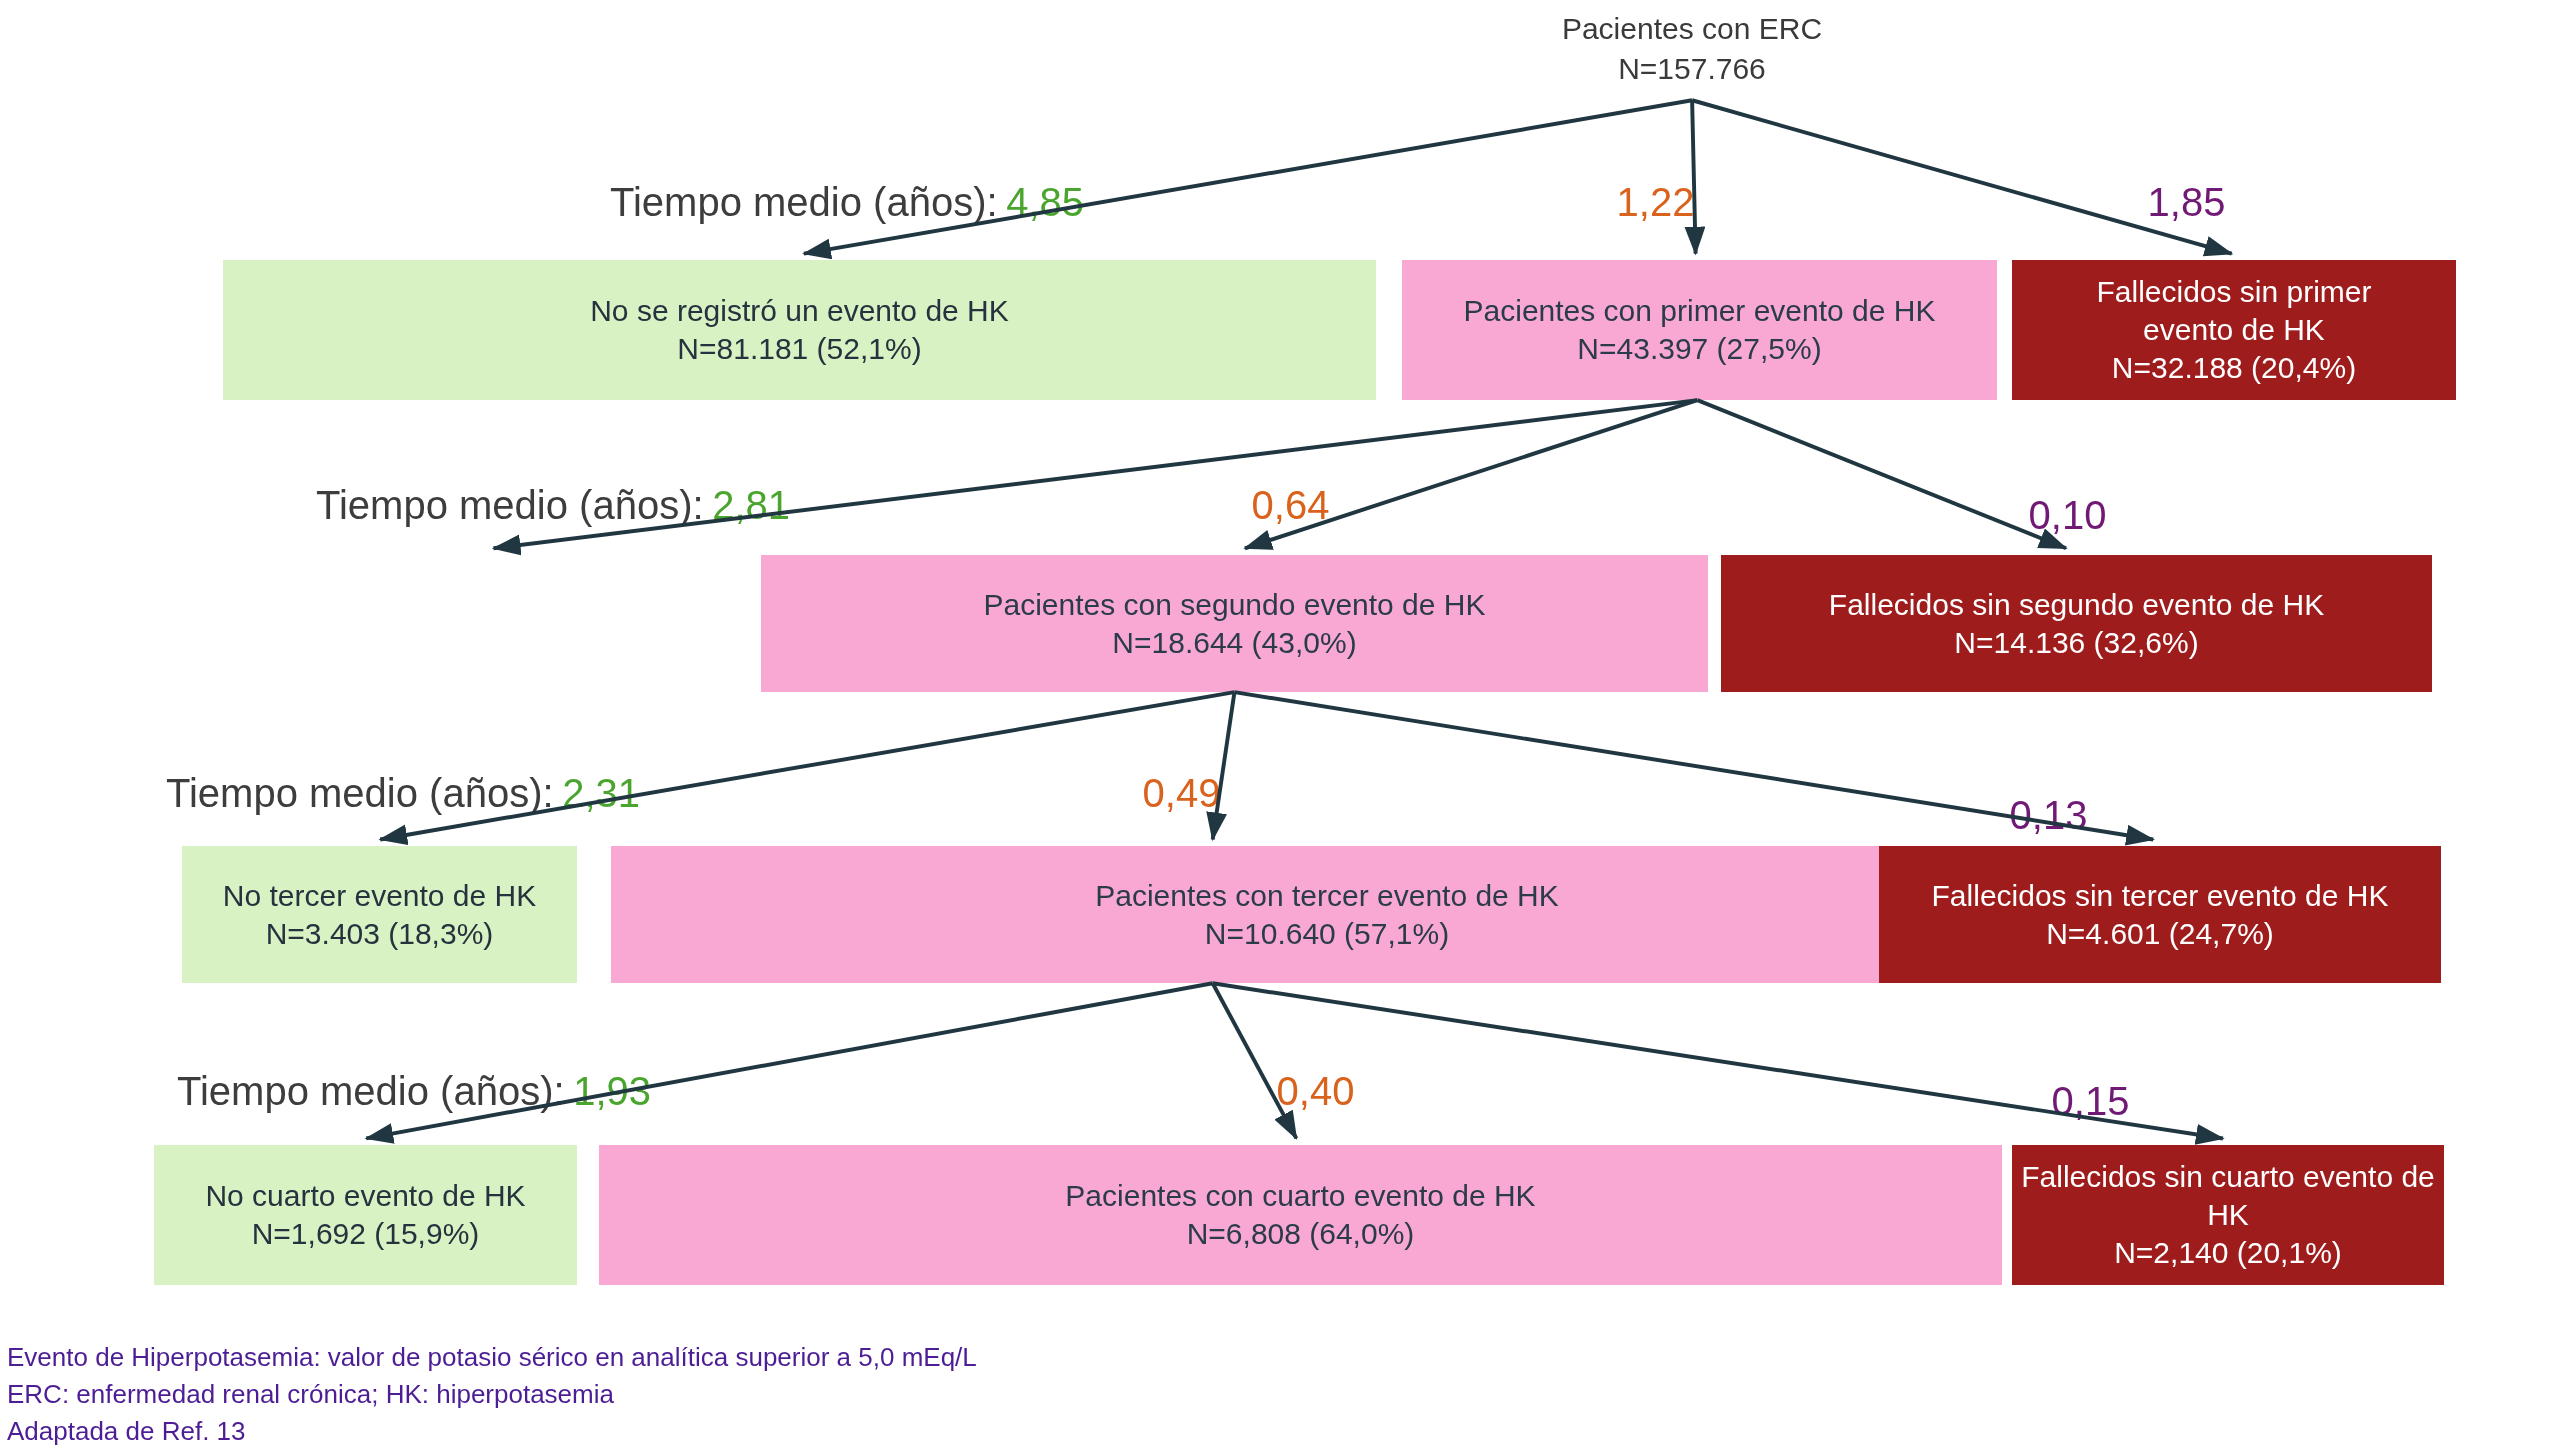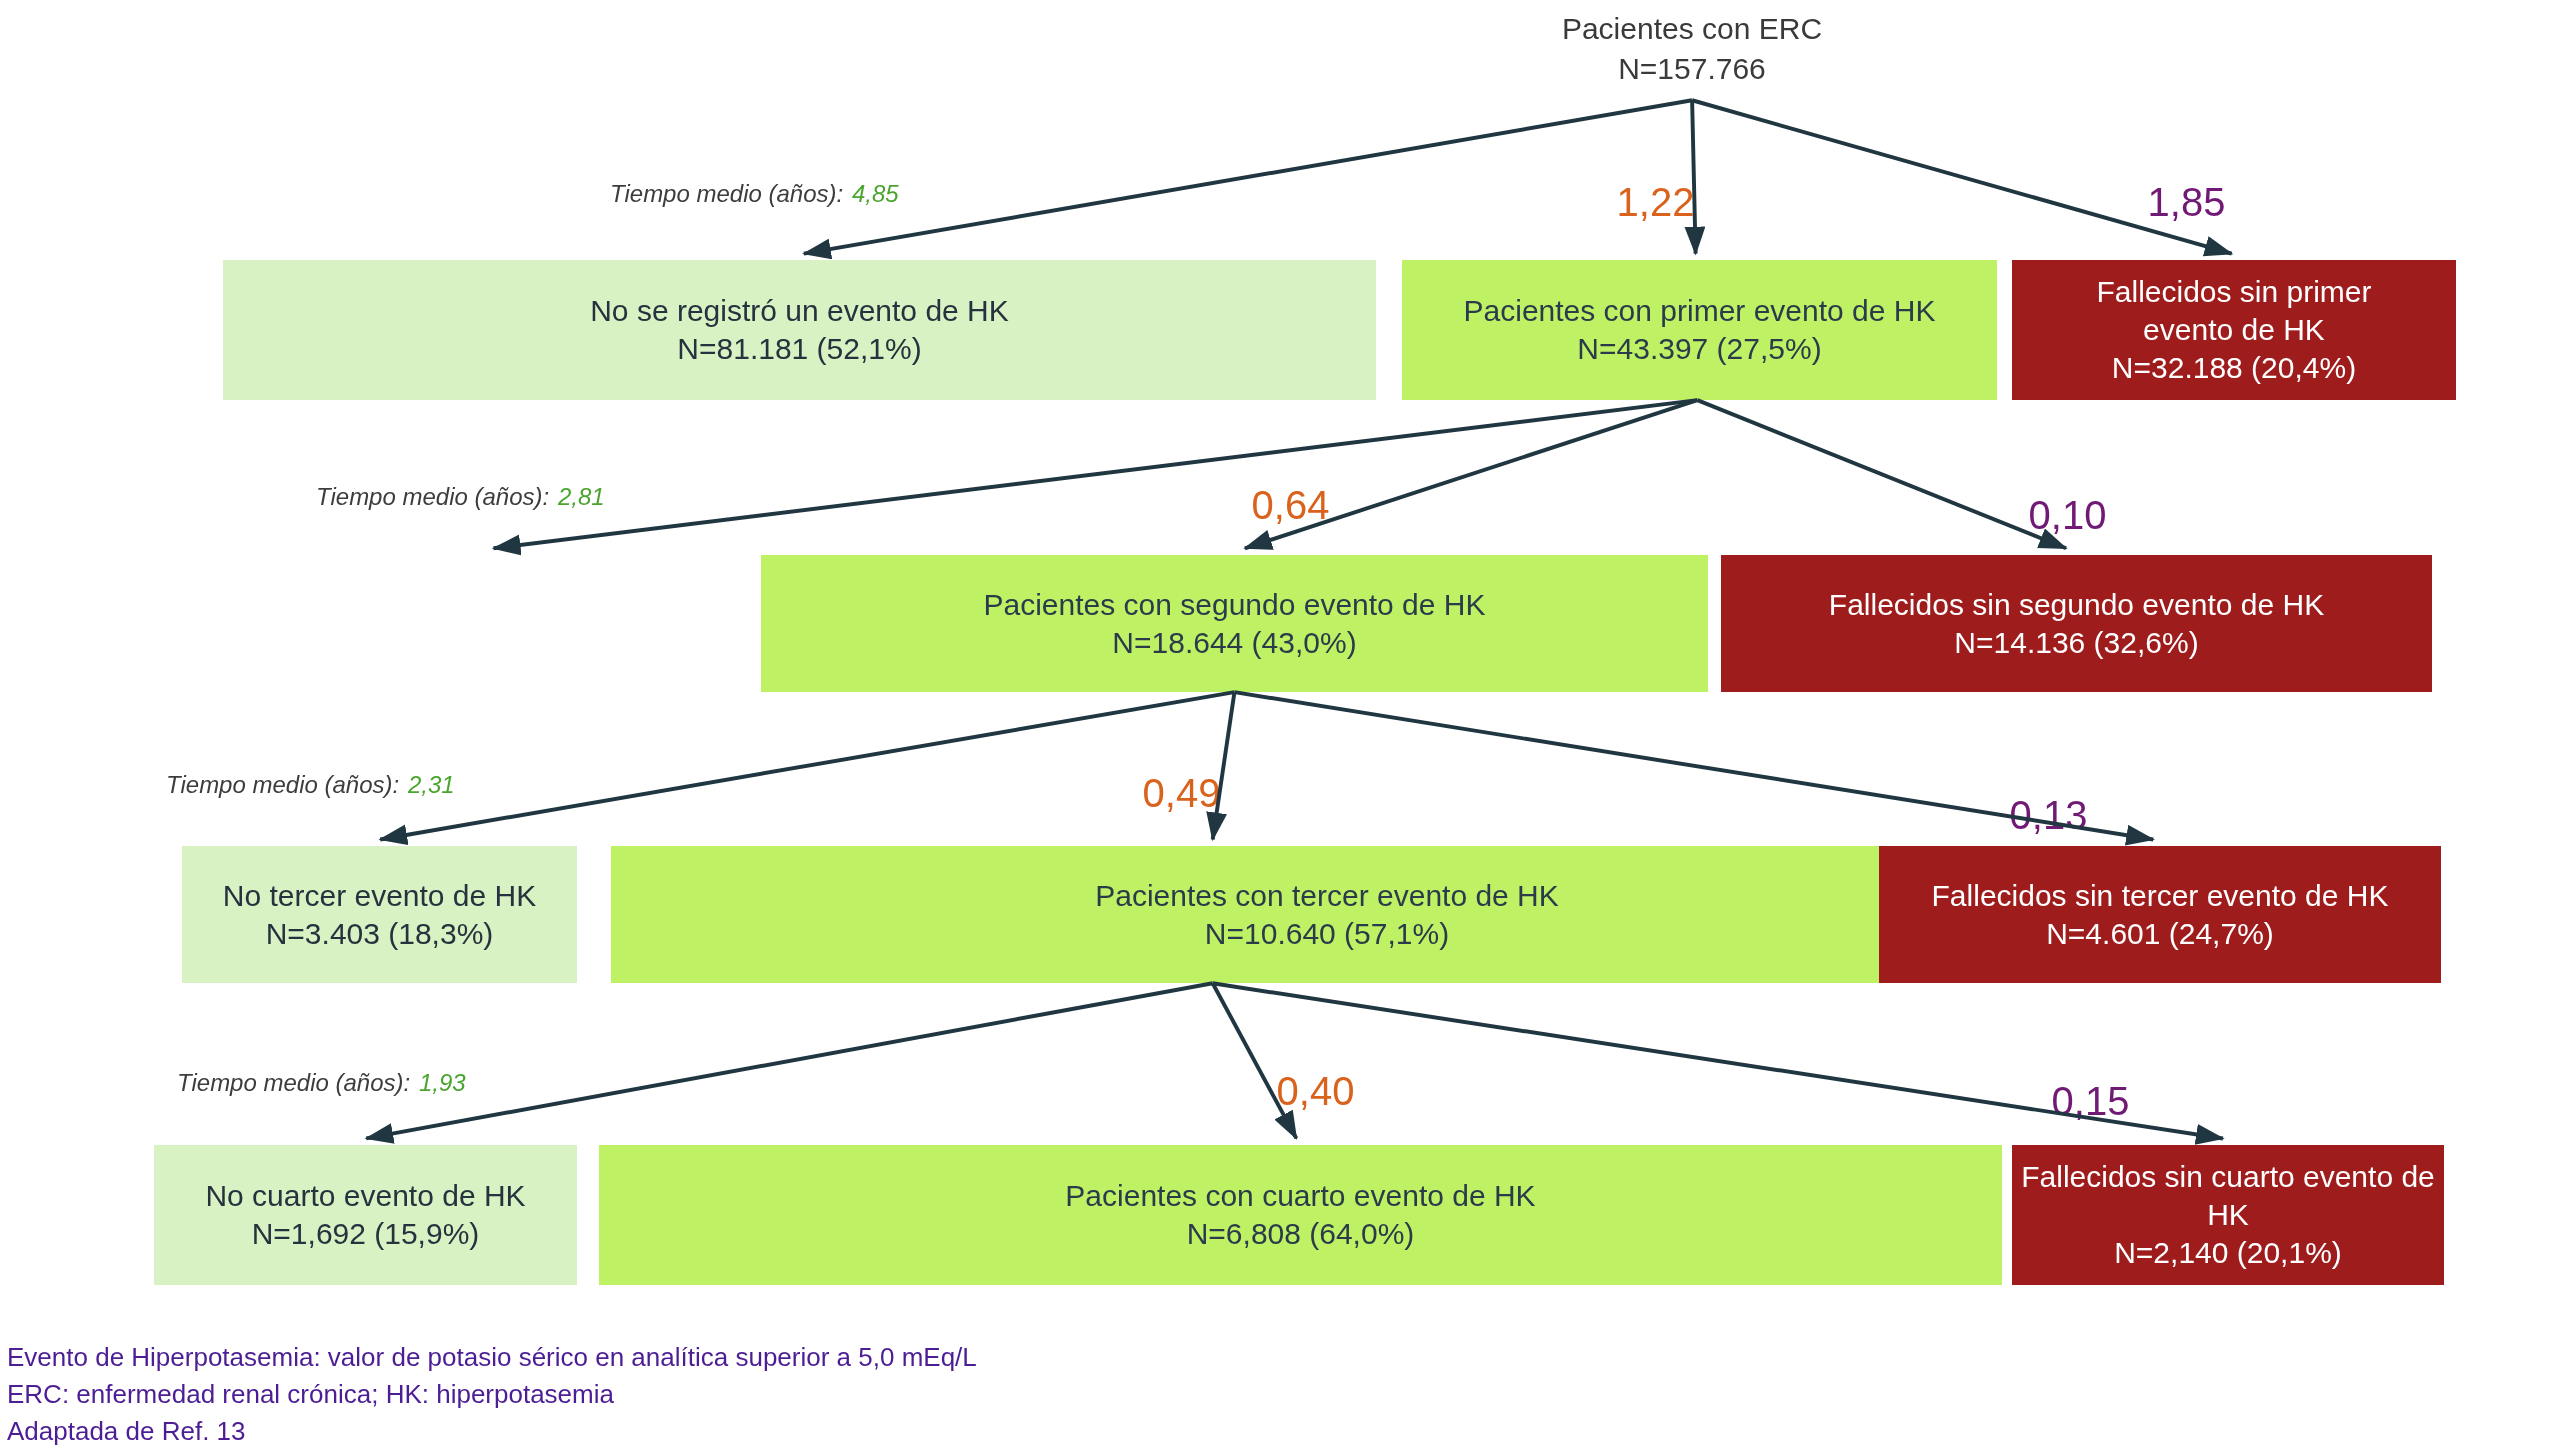--- a/index.html
+++ b/index.html
@@ -18,38 +18,38 @@
     position:absolute;left:1474px;top:8.7px;width:436px;
     text-align:center;font-size:30px;line-height:40px;color:#3a3a3a;z-index:2;
   }
 
   .box{
     position:absolute;z-index:2;display:flex;flex-direction:column;
     justify-content:center;align-items:center;text-align:center;
     font-size:30px;line-height:38px;box-sizing:border-box;padding:0 15.7px;
   }
   .green{background:#d9f2c4;color:#26323e;}
-  .gold{background:#bef264;color:#2b3b4a;}
+  .gold{background:#f9a8d4;color:#2b3b4a;}
   .red{background:#9f1c1d;color:#ffffff;}
 
   .g1{left:223px;top:260px;width:1153px;height:140px;}
   .y1{left:1402px;top:260px;width:595px;height:140px;}
   .r1{left:2012px;top:260px;width:444px;height:140px;padding:0 47px;}
   .g2{left:223px;top:555px;width:525px;height:137px;}
   .y2{left:761px;top:555px;width:947px;height:137px;}
   .r2{left:1721px;top:555px;width:711px;height:137px;}
   .g3{left:182px;top:846px;width:395px;height:137px;}
   .y3{left:611px;top:846px;width:1432px;height:137px;}
   .r3{left:1879px;top:846px;width:562px;height:137px;}
   .g4{left:154px;top:1145px;width:423px;height:140px;}
   .y4{left:599px;top:1145px;width:1403px;height:140px;}
   .r4{left:2012px;top:1145px;width:432px;height:140px;padding:0 7px;}
 
   .tlabel{
-    position:absolute;z-index:2;font-size:24px;color:#3d3d3d;white-space:nowrap;font-style:italic;
+    position:absolute;z-index:2;font-size:40px;color:#3d3d3d;white-space:nowrap;
   }
   .tlabel .tl-value{margin-left:8.7px;}
   .tval{
     position:absolute;z-index:2;font-size:40px;width:105px;text-align:center;white-space:nowrap;
   }
   .val-green{color:#4aa52e;}
   .val-orange{color:#d9621c;}
   .val-red{color:#701a75;text-align:center;}
 
   .t1{left:610px;top:180px;}

